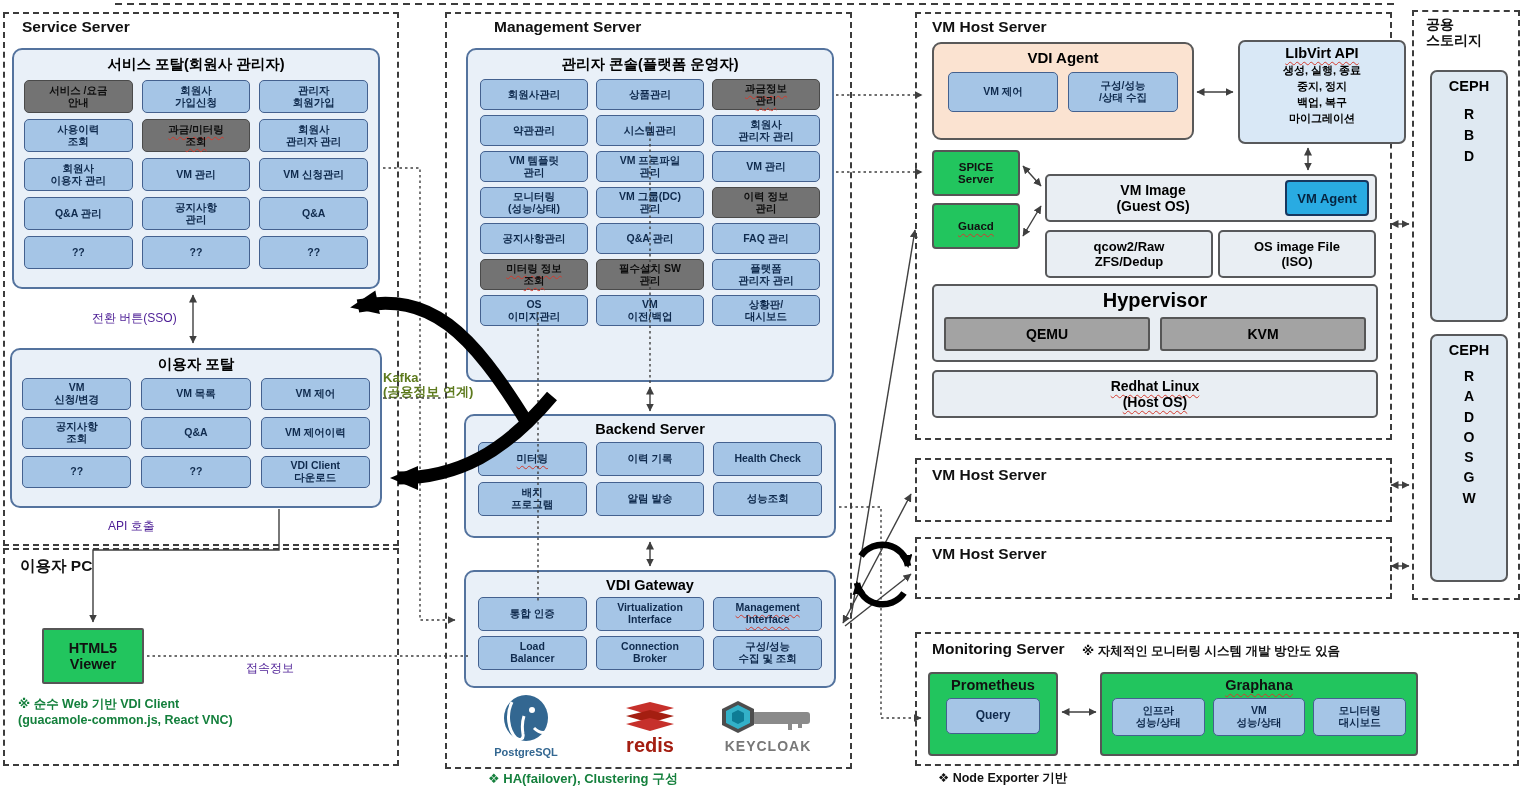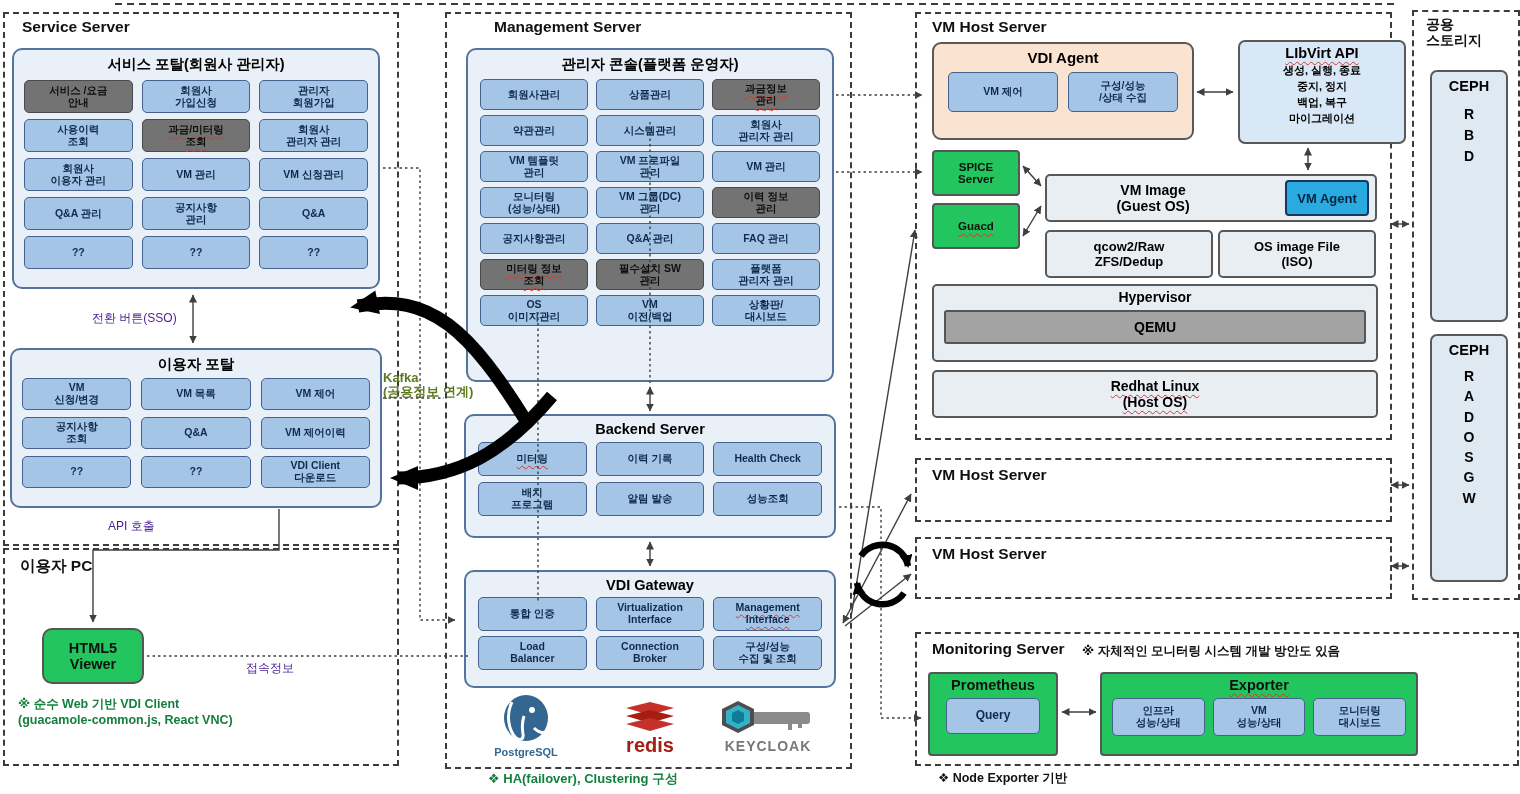--- a/index.html
+++ b/index.html
@@ -80,21 +80,21 @@
         <div class="cell">VDI Client
 다운로드</div>
       </div>
   </div>
 
   <span class="conn-label" style="left:108px;top:518px;">API 호출</span>
 
   <div class="region" style="left:3px;top:548px;width:392px;height:214px;"></div>
   <span class="region-label" style="left:20px;top:556px;">이용자 PC</span>
 
-  <div class="graybox" style="left:42px;top:628px;width:102px;height:56px;font-size:14.5px;border-width:2.5px;border-radius:10px;">HTML5
+  <div class="graybox" style="left:42px;top:628px;width:102px;height:56px;font-size:14.5px;border-width:2.5px;border-radius:2px;">HTML5
 Viewer</div>
 
   <div class="note-red" style="left:18px;top:696px;width:270px;">※ 순수 Web 기반 VDI Client
 (guacamole-common.js, React VNC)</div>
   <span class="conn-label" style="left:246px;top:660px;">접속정보</span>
 
   <div class="kafka" style="left:383px;top:371px;width:100px;">Kafka
 (공용정보 연계)</div>
 
   <div class="region" style="left:445px;top:12px;width:403px;height:753px;"></div>
@@ -227,23 +227,24 @@
     <div style="position:absolute;right:6px;top:4px;width:84px;height:36px;background:#29abe2;border:2px solid #17375e;border-radius:4px;
                 display:flex;align-items:center;justify-content:center;font-size:13px;color:#06233f;box-sizing:border-box;">VM Agent</div>
   </div>
 
   <div class="litebox" style="left:1045px;top:230px;width:168px;height:48px;background:#e9eef3;font-size:13px;">qcow2/Raw
 ZFS/Dedup</div>
   <div class="litebox" style="left:1218px;top:230px;width:158px;height:48px;background:#e9eef3;font-size:13px;">OS image File
 (ISO)</div>
 
   <div class="litebox" style="left:932px;top:284px;width:446px;height:78px;background:#e9eef3;flex-direction:column;justify-content:flex-start;">
-    <div style="font-size:14px;padding-top:3px;">Hypervisor</div>
+    <div style="font-size:20px;padding-top:3px;">Hypervisor</div>
     <div style="display:flex;gap:10px;width:100%;padding:5px 10px 0 10px;box-sizing:border-box;">
       <div style="flex:1;height:34px;background:#a3a3a3;border:2px solid #565656;border-radius:3px;display:flex;align-items:center;justify-content:center;font-size:14px;box-sizing:border-box;">QEMU</div>
+      <div style="flex:1;height:34px;background:#a3a3a3;border:2px solid #565656;border-radius:3px;display:flex;align-items:center;justify-content:center;font-size:14px;box-sizing:border-box;">KVM</div>
     </div>
   </div>
 
   <div class="litebox wavy" style="left:932px;top:370px;width:446px;height:48px;background:#e9eef3;font-size:14px;line-height:1.15;">Redhat Linux
 (Host OS)</div>
 
   <div class="region" style="left:915px;top:458px;width:473px;height:60px;"></div>
   <span class="region-label" style="left:932px;top:466px;">VM Host Server</span>
 
   <div class="region" style="left:915px;top:537px;width:473px;height:58px;"></div>
@@ -252,21 +253,21 @@
   <div class="region" style="left:915px;top:632px;width:600px;height:130px;"></div>
   <span class="region-label" style="left:932px;top:640px;">Monitoring Server</span>
   <span class="note-black" style="left:1082px;top:643px;">※ 자체적인 모니터링 시스템 개발 방안도 있음</span>
 
   <div class="graybox" style="left:928px;top:672px;width:130px;height:84px;flex-direction:column;justify-content:flex-start;">
     <div style="font-size:14.5px;padding-top:3px;">Prometheus</div>
     <div class="cell" style="width:94px;height:36px;margin-top:5px;font-size:12px;">Query</div>
   </div>
 
   <div class="graybox" style="left:1100px;top:672px;width:318px;height:84px;flex-direction:column;justify-content:flex-start;">
-    <div class="wavy" style="font-size:14.5px;padding-top:3px;">Exporter</div>
+    <div class="wavy" style="font-size:14.5px;padding-top:3px;">Graphana</div>
     <div class="grid" style="width:100%;padding:5px 10px 0 10px;grid-auto-rows:38px;gap:8px;"><div class="cell">인프라
 성능/상태</div><div class="cell">VM
 성능/상태</div><div class="cell">모니터링
 대시보드</div></div>
   </div>
 
   <div class="note-black" style="left:938px;top:770px;">❖  Node Exporter 기반</div>
 
   <div class="region" style="left:1412px;top:10px;width:104px;height:586px;"></div>
   <span class="region-label" style="left:1426px;top:16px;font-size:14px;white-space:pre-line;line-height:1.15;">공용

